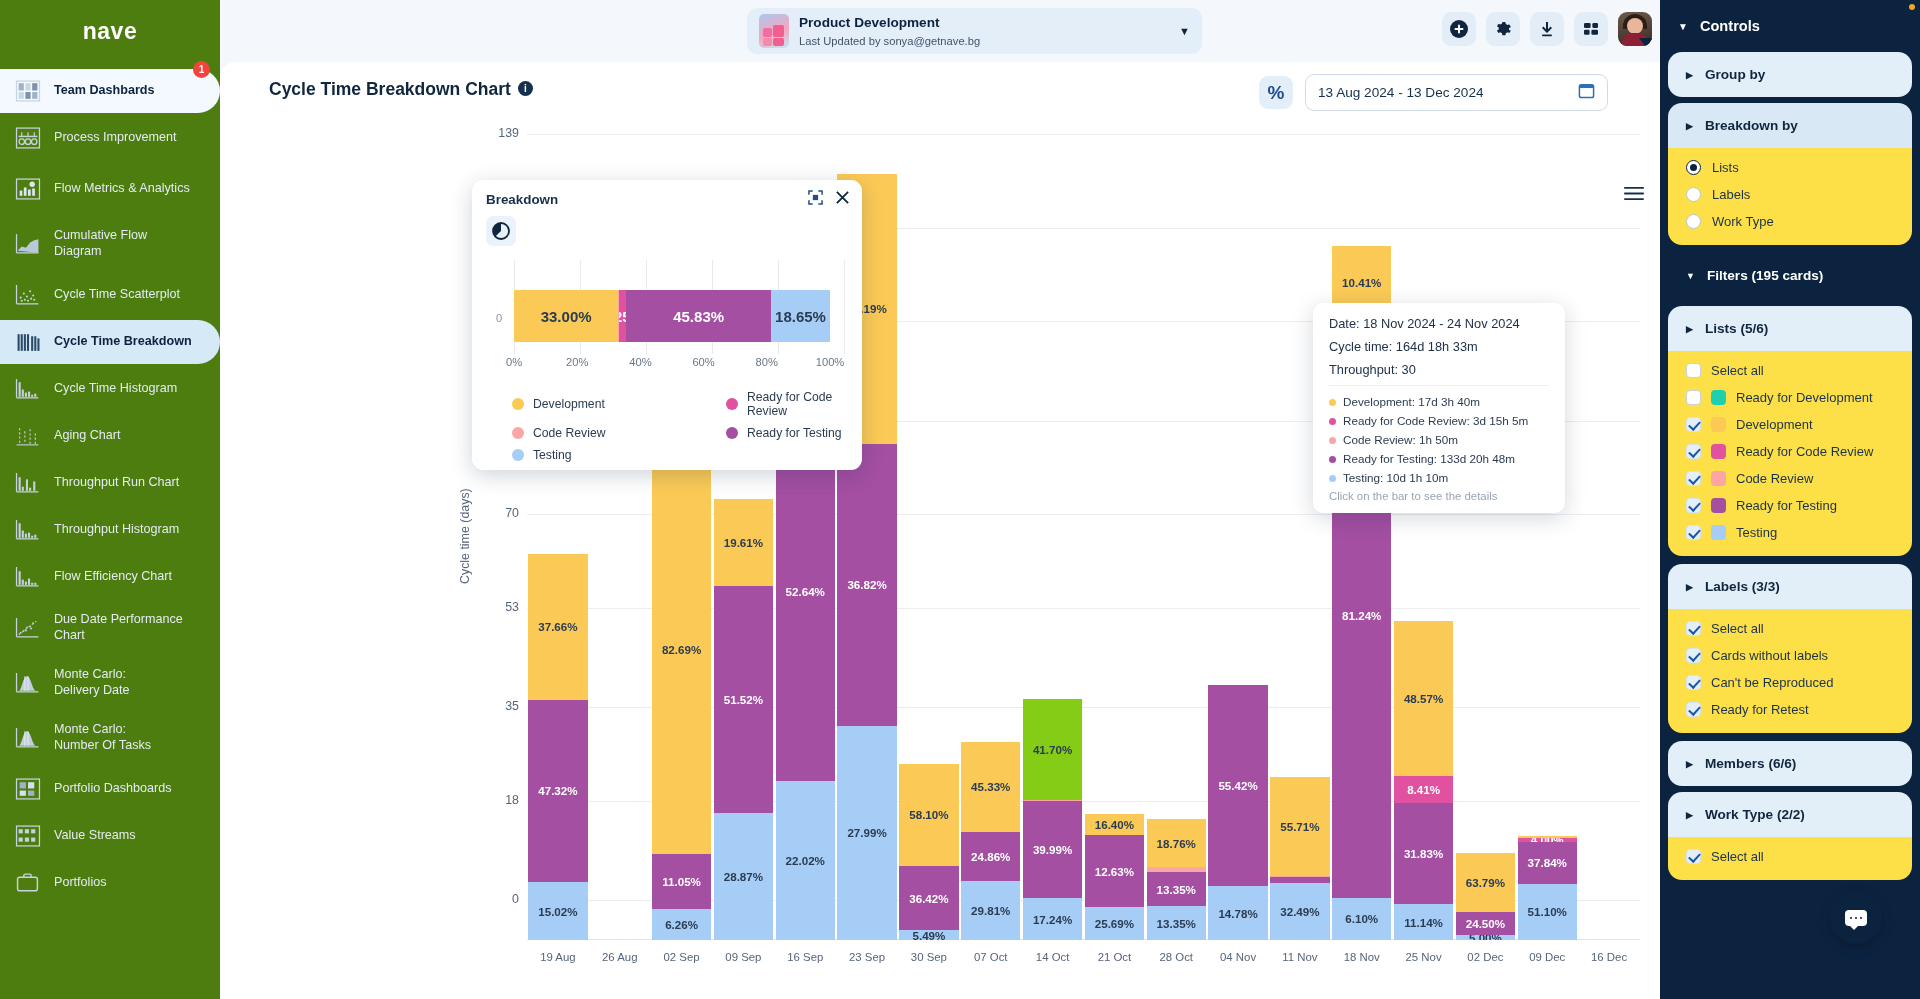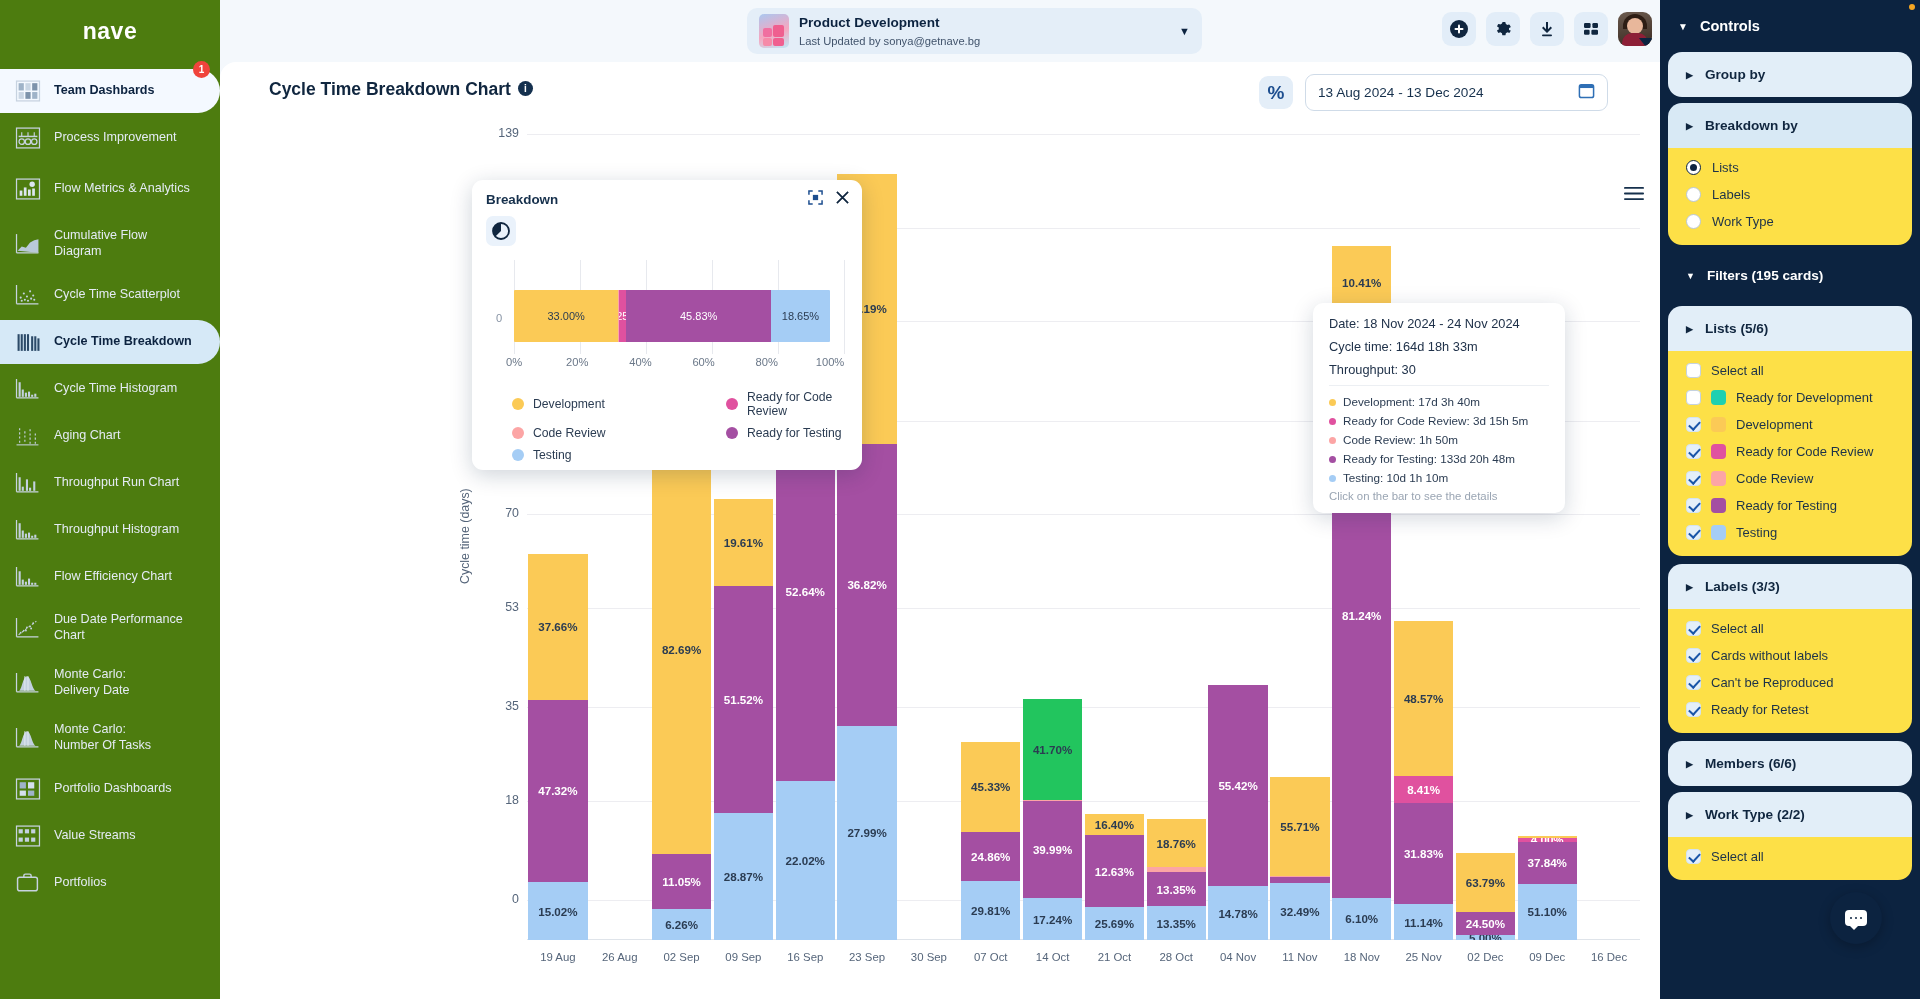--- a/index.html
+++ b/index.html
@@ -98,21 +98,21 @@
     position:absolute; left:252px; top:118px; width:390px; height:290px;
     background:#fff; border-radius:11px; box-shadow:0 5px 22px rgba(12,35,64,.20); padding:12px 14px;
   }
   .popup-title{font-size:13.4px;font-weight:600;color:#16304c;}
   .popup-tools{position:absolute; right:12px; top:10px; display:flex; gap:12px; align-items:center;}
   .popup-pie{width:30px;height:30px;border-radius:7px;background:#eaf2fb;display:flex;align-items:center;justify-content:center;margin-top:9px;}
   .mini{position:absolute; left:14px; right:14px; top:80px; height:120px;}
   .mini-grid{position:absolute; top:0; bottom:26px; width:1px; background:#e7e9ee;}
   .mini-zero{position:absolute; left:10px; top:52px; font-size:11.2px; color:#8894a5;}
   .mini-bar{position:absolute; left:28px; right:18px; top:30px; height:52px; display:flex; border-radius:1px; overflow:hidden;}
-  .mini-seg{display:flex;align-items:center;justify-content:center;font-size:11px;font-weight:400;overflow:hidden;}
+  .mini-seg{display:flex;align-items:center;justify-content:center;font-size:15px;font-weight:700;overflow:hidden;}
   .mini-x{position:absolute; left:28px; right:18px; top:96px; height:16px;}
   .mini-x span{position:absolute; font-size:11.2px; color:#6b7889; transform:translateX(-50%);}
   .legend{position:absolute; left:40px; right:14px; top:210px;
     display:grid; grid-template-columns: 200px 1fr; row-gap:8px; column-gap:14px;}
   .lg{display:flex;align-items:center;gap:9px;font-size:12.2px;color:#2b3c52;}
   .lg .dot{width:12px;height:12px;border-radius:50%;flex:0 0 12px;}
 
   
   .tooltip{
     position:absolute; left:1093px; top:241px; width:252px;
@@ -545,33 +545,44 @@
             <div class="seg" style="height: 35.19%; background: rgb(251, 202, 86);">
               <span style="color: rgb(43, 60, 82);">35.19%</span>
             </div>
             <div class="seg" style="height: 36.82%; background: rgb(164, 79, 162);">
               <span style="color: rgb(255, 255, 255);">36.82%</span>
             </div>
             <div class="seg" style="height: 27.99%; background: rgb(165, 205, 245);">
               <span style="color: rgb(43, 60, 82);">27.99%</span>
             </div>
           </div>
+          <div class="bar" style="left: 372.237px; width: 59.36px; height: 176.345px; bottom: 0px;">
+            <div class="seg" style="height: 58.1%; background: rgb(251, 202, 86);">
+              <span style="color: rgb(43, 60, 82);">58.10%</span>
+            </div>
+            <div class="seg" style="height: 36.42%; background: rgb(164, 79, 162);">
+              <span style="color: rgb(255, 255, 255);">36.42%</span>
+            </div>
+            <div class="seg" style="height: 5.49%; background: rgb(165, 205, 245);">
+              <span style="color: rgb(43, 60, 82);">5.49%</span>
+            </div>
+          </div>
           <div class="bar" style="left: 434.07px; width: 59.36px; height: 198.388px; bottom: 0px;">
             <div class="seg" style="height: 45.33%; background: rgb(251, 202, 86);">
               <span style="color: rgb(43, 60, 82);">45.33%</span>
             </div>
             <div class="seg" style="height: 24.86%; background: rgb(164, 79, 162);">
               <span style="color: rgb(255, 255, 255);">24.86%</span>
             </div>
             <div class="seg" style="height: 29.81%; background: rgb(165, 205, 245);">
               <span style="color: rgb(43, 60, 82);">29.81%</span>
             </div>
           </div>
           <div class="bar" style="left: 495.903px; width: 59.36px; height: 242.475px; bottom: 0px;">
-            <div class="seg" style="height: 41.7%; background: #22c55e;">
+            <div class="seg" style="height: 41.7%; background: #84cc16;">
               <span style="color: rgb(43, 60, 82);">41.70%</span>
             </div>
             <div class="seg" style="height: 0.51%; background: rgb(252, 165, 165);"></div>
             <div class="seg" style="height: 39.99%; background: rgb(164, 79, 162);">
               <span style="color: rgb(255, 255, 255);">39.99%</span>
             </div>
             <div class="seg" style="height: 17.24%; background: rgb(165, 205, 245);">
               <span style="color: rgb(43, 60, 82);">17.24%</span>
             </div>
           </div>

